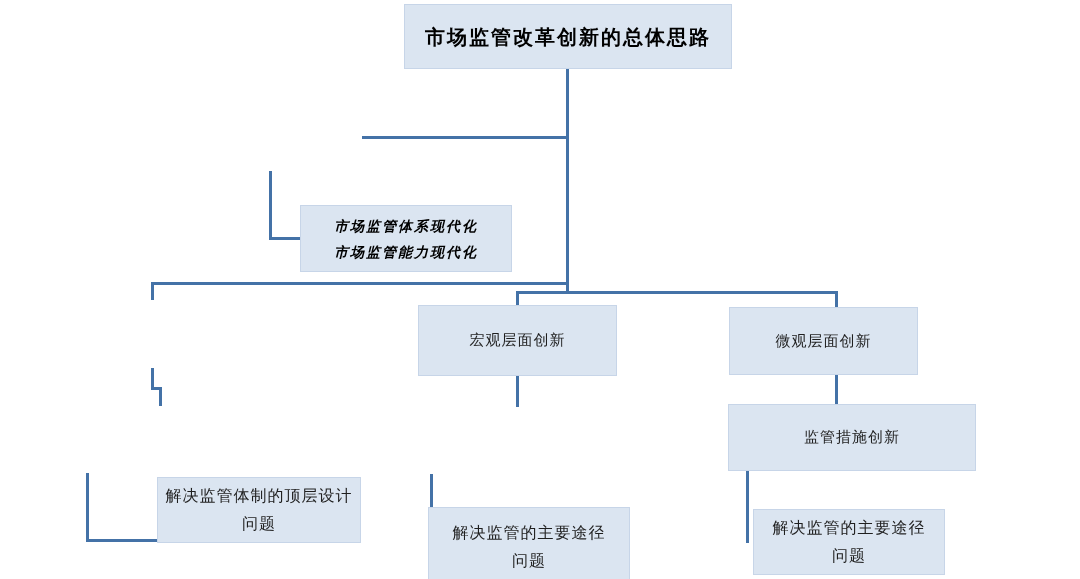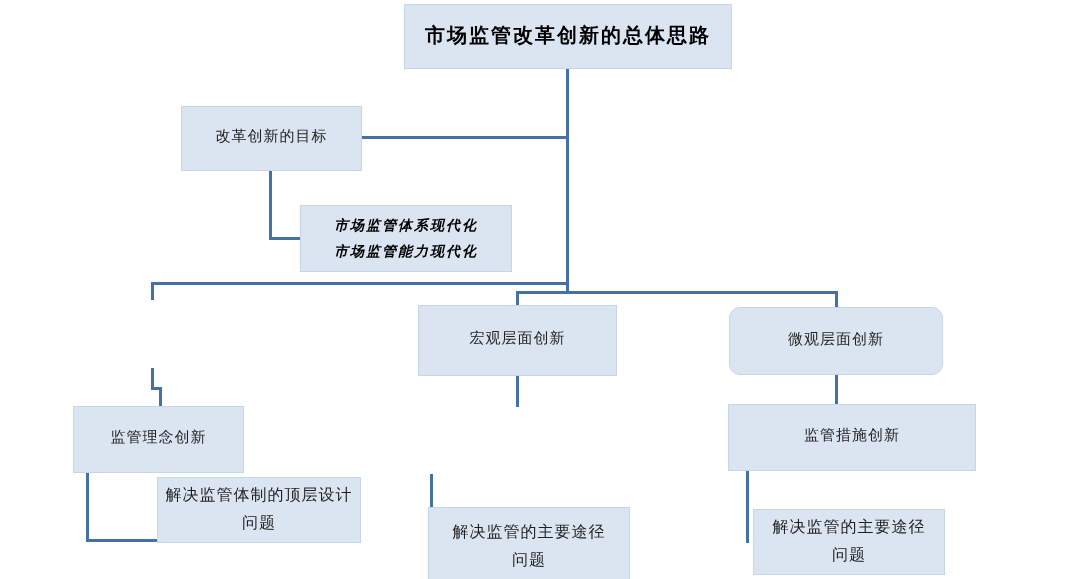--- a/index.html
+++ b/index.html
@@ -28,21 +28,20 @@
     box-sizing: border-box;
     display: flex;
     flex-direction: column;
     align-items: center;
     justify-content: center;
     text-align: right;
     color: var(--text);
     font-size: 15px;
     letter-spacing: 1px;
     line-height: 1.5;
-    font-family: Liberation Mono, monospace;
   }
   .box.title {
     font-size: 20px;
     font-weight: bold;
     letter-spacing: 2px;
     color: #000000;
   }
   .box.detail {
     font-size: 14px;
     font-weight: bold;
@@ -81,39 +80,33 @@
   <div class="line" style="left:835px; top:375px; width:3px; height:29px;"></div>
   <div class="line" style="left:86px; top:473px; width:3px; height:69px;"></div>
   <div class="line" style="left:86px; top:539px; width:71px; height:3px;"></div>
   <div class="line" style="left:430px; top:474px; width:3px; height:34px;"></div>
   <div class="line" style="left:746px; top:471px; width:3px; height:72px;"></div>
 
   <div class="box title" style="left:404px; top:4px; width:328px; height:65px;">
     <span>市场监管改革创新的总体思路</span>
   </div>
 
-  <div class="box" style="left:181px; top:106px; width:181px; height:65px;">
-    <span>改革创新的目标</span>
-  </div>
 
   <div class="box detail" style="left:300px; top:205px; width:212px; height:67px;">
     <span>市场监管体系现代化</span>
     <span>市场监管能力现代化</span>
   </div>
 
   <div class="box" style="left:418px; top:305px; width:199px; height:71px;">
     <span>宏观层面创新</span>
   </div>
-  <div class="box" style="left:729px; top:307px; width:214px; height:68px;border-radius:11px;">
+  <div class="box" style="left:729px; top:307px; width:189px; height:68px;">
     <span>微观层面创新</span>
   </div>
 
-  <div class="box" style="left:73px; top:406px; width:171px; height:67px;">
-    <span>监管理念创新</span>
-  </div>
   <div class="box" style="left:728px; top:404px; width:248px; height:67px;">
     <span>监管措施创新</span>
   </div>
 
   <div class="box problem" style="left:157px; top:477px; width:204px; height:66px;">
     <span>解决监管体制的顶层设计</span>
     <span>问题</span>
   </div>
   <div class="box problem" style="left:428px; top:507px; width:202px; height:80px;">
     <span>解决监管的主要途径</span>

